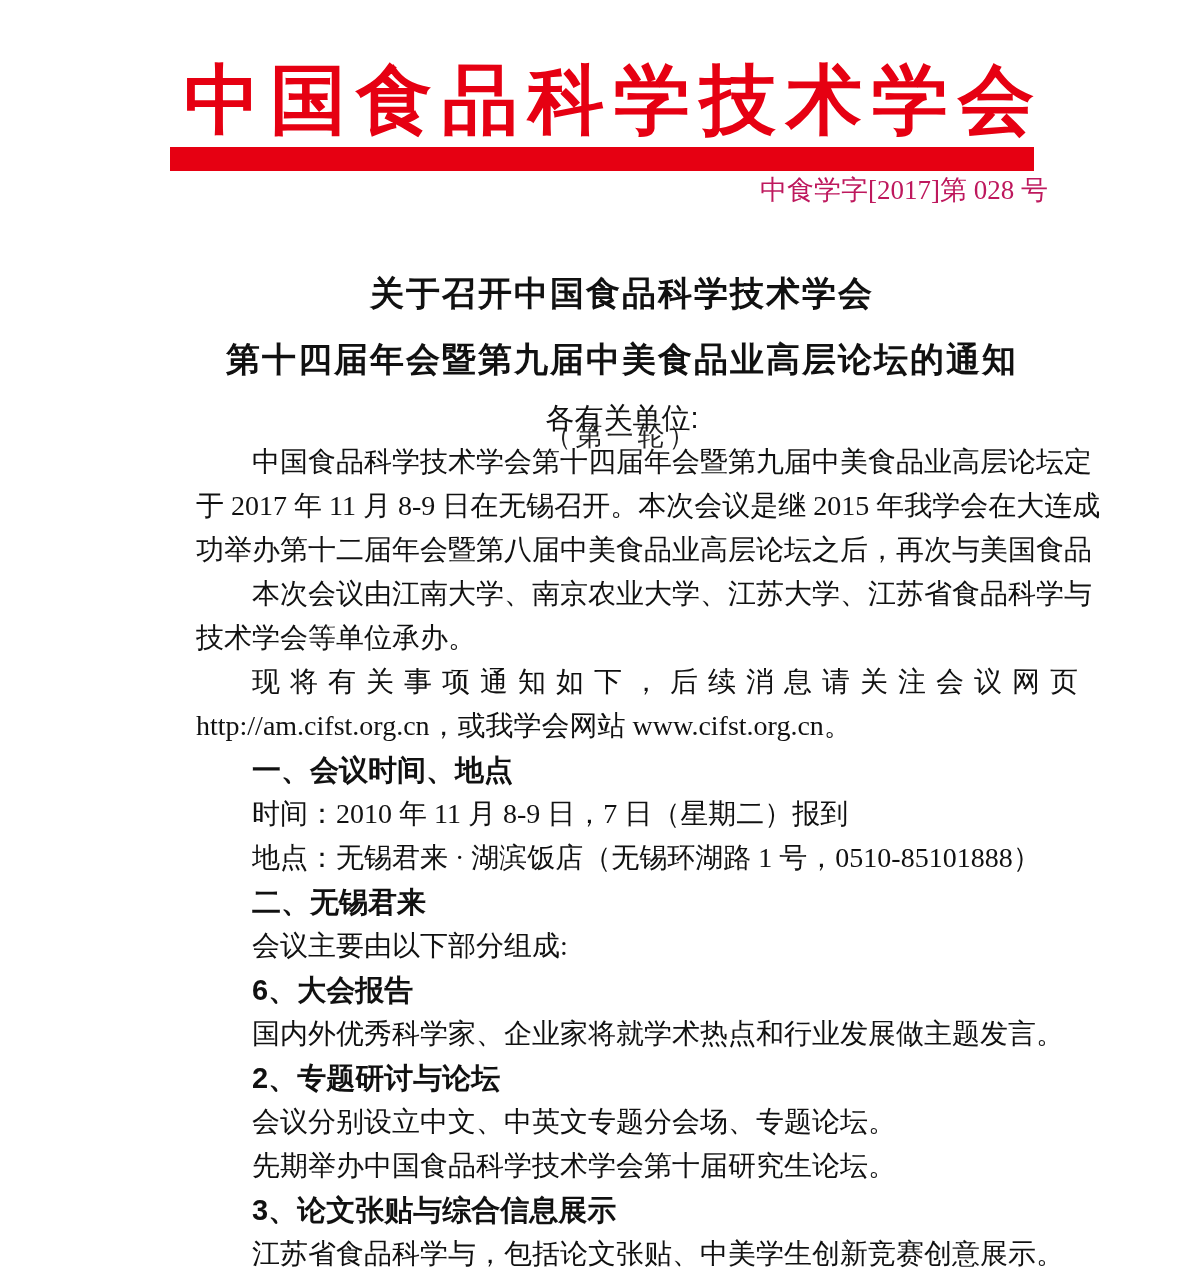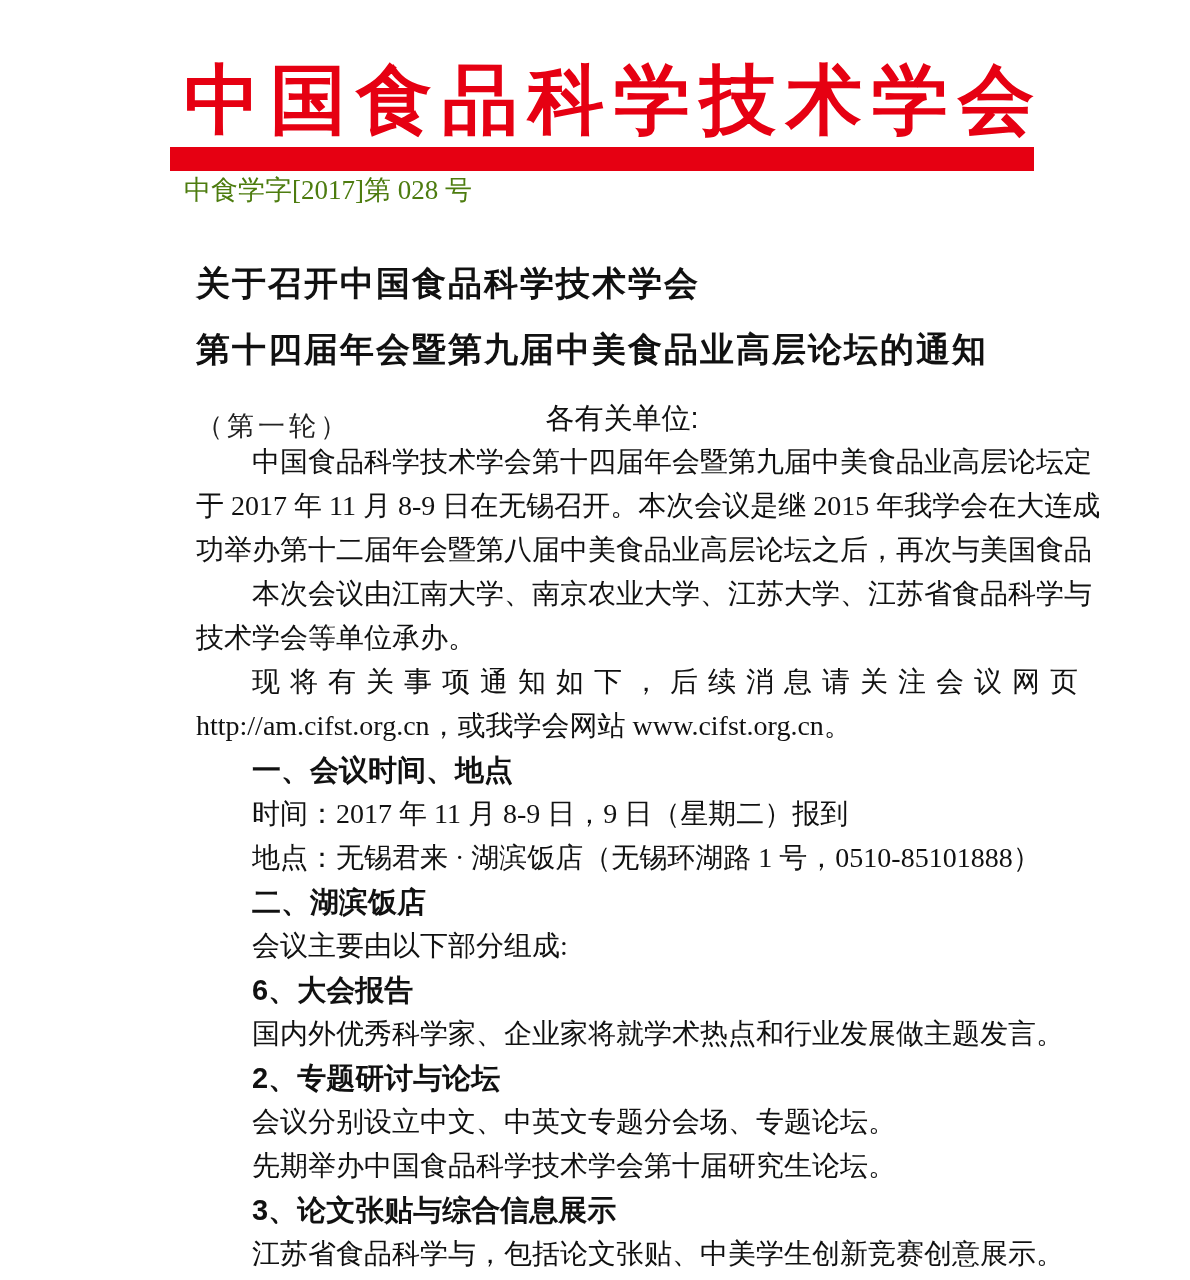--- a/index.html
+++ b/index.html
@@ -33,32 +33,33 @@
     left: 146px;
     width: 864px;
     height: 7px;
     background: #e60012;
   }
   .doc-number {
     position: absolute;
     top: 136px;
     left: 148px;
     width: 888px;
-    text-align: left;
+    text-align: right;
     font-family: "Liberation Serif", "DejaVu Serif", serif;
     font-size: 27px;
     line-height: 36px;
-    color: #4d7c0f;
+    color: #be185d;
   }
   
   .title-block {
     position: absolute;
-    top: 214px;
+    top: 224px;
     left: 148px;
     width: 900px;
+    text-align: center;
   }
   .title-line {
     font-family: "Liberation Sans", "DejaVu Sans", sans-serif;
     font-weight: bold;
     font-size: 34px;
     line-height: 42px;
     letter-spacing: 2px;
     color: #111111;
     white-space: nowrap;
   }
@@ -120,24 +121,24 @@
     <div class="line">于 2017 年 11 月 8-9 日在无锡召开。本次会议是继 2015 年我学会在大连成</div>
     <div class="line">功举办第十二届年会暨第八届中美食品业高层论坛之后，再次与美国食品</div>
 
     <div class="line indent">本次会议由江南大学、南京农业大学、江苏大学、江苏省食品科学与</div>
     <div class="line">技术学会等单位承办。</div>
 
     <div class="line indent spread">现将有关事项通知如下，后续消息请关注会议网页</div>
     <div class="line">http://am.cifst.org.cn，或我学会网站 www.cifst.org.cn。</div>
 
     <div class="line indent heading">一、会议时间、地点</div>
-    <div class="line indent">时间：2017 年 11 月 8-9 日，9 日（星期二）报到</div>
+    <div class="line indent">时间：2010 年 11 月 8-9 日，7 日（星期二）报到</div>
     <div class="line indent">地点：无锡君来 · 湖滨饭店（无锡环湖路 1 号，0510-85101888）</div>
 
-    <div class="line indent heading">二、湖滨饭店</div>
+    <div class="line indent heading">二、无锡君来</div>
     <div class="line indent">会议主要由以下部分组成:</div>
 
     <div class="line indent heading">6、大会报告</div>
     <div class="line indent">国内外优秀科学家、企业家将就学术热点和行业发展做主题发言。</div>
 
     <div class="line indent heading">2、专题研讨与论坛</div>
     <div class="line indent">会议分别设立中文、中英文专题分会场、专题论坛。</div>
     <div class="line indent">先期举办中国食品科学技术学会第十届研究生论坛。</div>
 
     <div class="line indent heading">3、论文张贴与综合信息展示</div>

